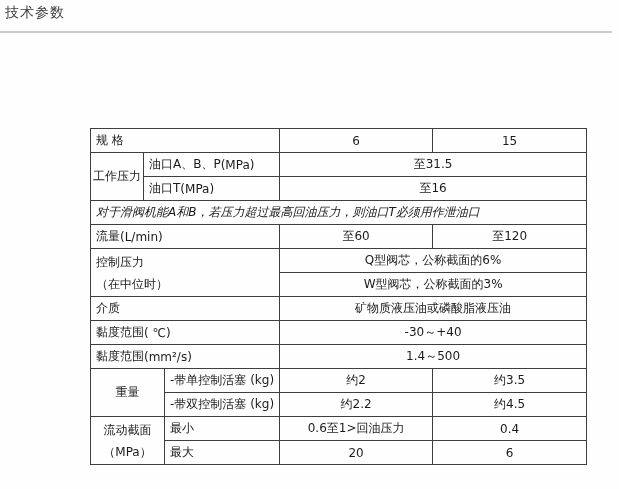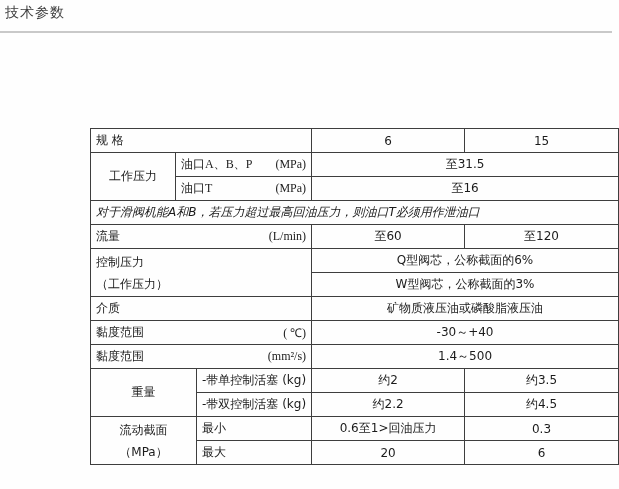--- a/index.html
+++ b/index.html
@@ -20,21 +20,21 @@
   }
   table.params td {
     border:1px solid #3e3e3e;
     font-size:12px; color:#1b1b1b;
     height:24px; padding:0 5px;
     white-space:nowrap; vertical-align:middle;
     overflow:hidden;
   }
   td.c { text-align:center; }
   td.pad-l { padding-left:10px; }
-  .split { display:flex; justify-content:space-between; align-items:center;font-family:Liberation Serif, serif; }
+  .split { display:flex; justify-content:flex-start; align-items:center; }
   td.two-line { line-height:22px; }
   td.small { font-size:11px; }
   td.note-cell { padding-left:12px;font-style:italic; }
 </style>
 </head>
 <body>
 
 <div class="page">
 
   <div class="page-title">技术参数</div>
@@ -50,21 +50,21 @@
     </colgroup>
     <tbody>
 
       <tr>
         <td colspan="3" class="pad-l">规 格</td>
         <td class="c">6</td>
         <td class="c">15</td>
       </tr>
 
       <tr>
-        <td rowspan="2" style="padding:0 18px;">工作压力</td>
+        <td rowspan="2" style="padding:0 2px;">工作压力</td>
         <td colspan="2">
           <div class="split">
             <span>油口A、B、P</span>
             <span>(MPa)</span>
           </div>
         </td>
         <td colspan="2" class="c">至31.5</td>
       </tr>
       <tr>
         <td colspan="2">
@@ -87,21 +87,21 @@
             <span>(L/min)</span>
           </div>
         </td>
         <td class="c">至60</td>
         <td class="c">至120</td>
       </tr>
 
       <tr>
         <td colspan="3" rowspan="2" class="two-line">
           <div>控制压力</div>
-          <div>（工作压力）</div>
+          <div>（在中位时）</div>
         </td>
         <td colspan="2" class="c">Q型阀芯，公称截面的6%</td>
       </tr>
       <tr>
         <td colspan="2" class="c">W型阀芯，公称截面的3%</td>
       </tr>
 
       <tr>
         <td colspan="3">介质</td>
         <td colspan="2" class="c">矿物质液压油或磷酸脂液压油</td>
@@ -139,21 +139,21 @@
         <td class="c">约4.5</td>
       </tr>
 
       <tr>
         <td colspan="2" rowspan="2" class="c two-line">
           <div>流动截面</div>
           <div>（MPa）</div>
         </td>
         <td>最小</td>
         <td class="c">0.6至1&gt;回油压力</td>
-        <td class="c">0.3</td>
+        <td class="c">0.4</td>
       </tr>
       <tr>
         <td>最大</td>
         <td class="c">20</td>
         <td class="c">6</td>
       </tr>
 
     </tbody>
   </table>
 </div>

